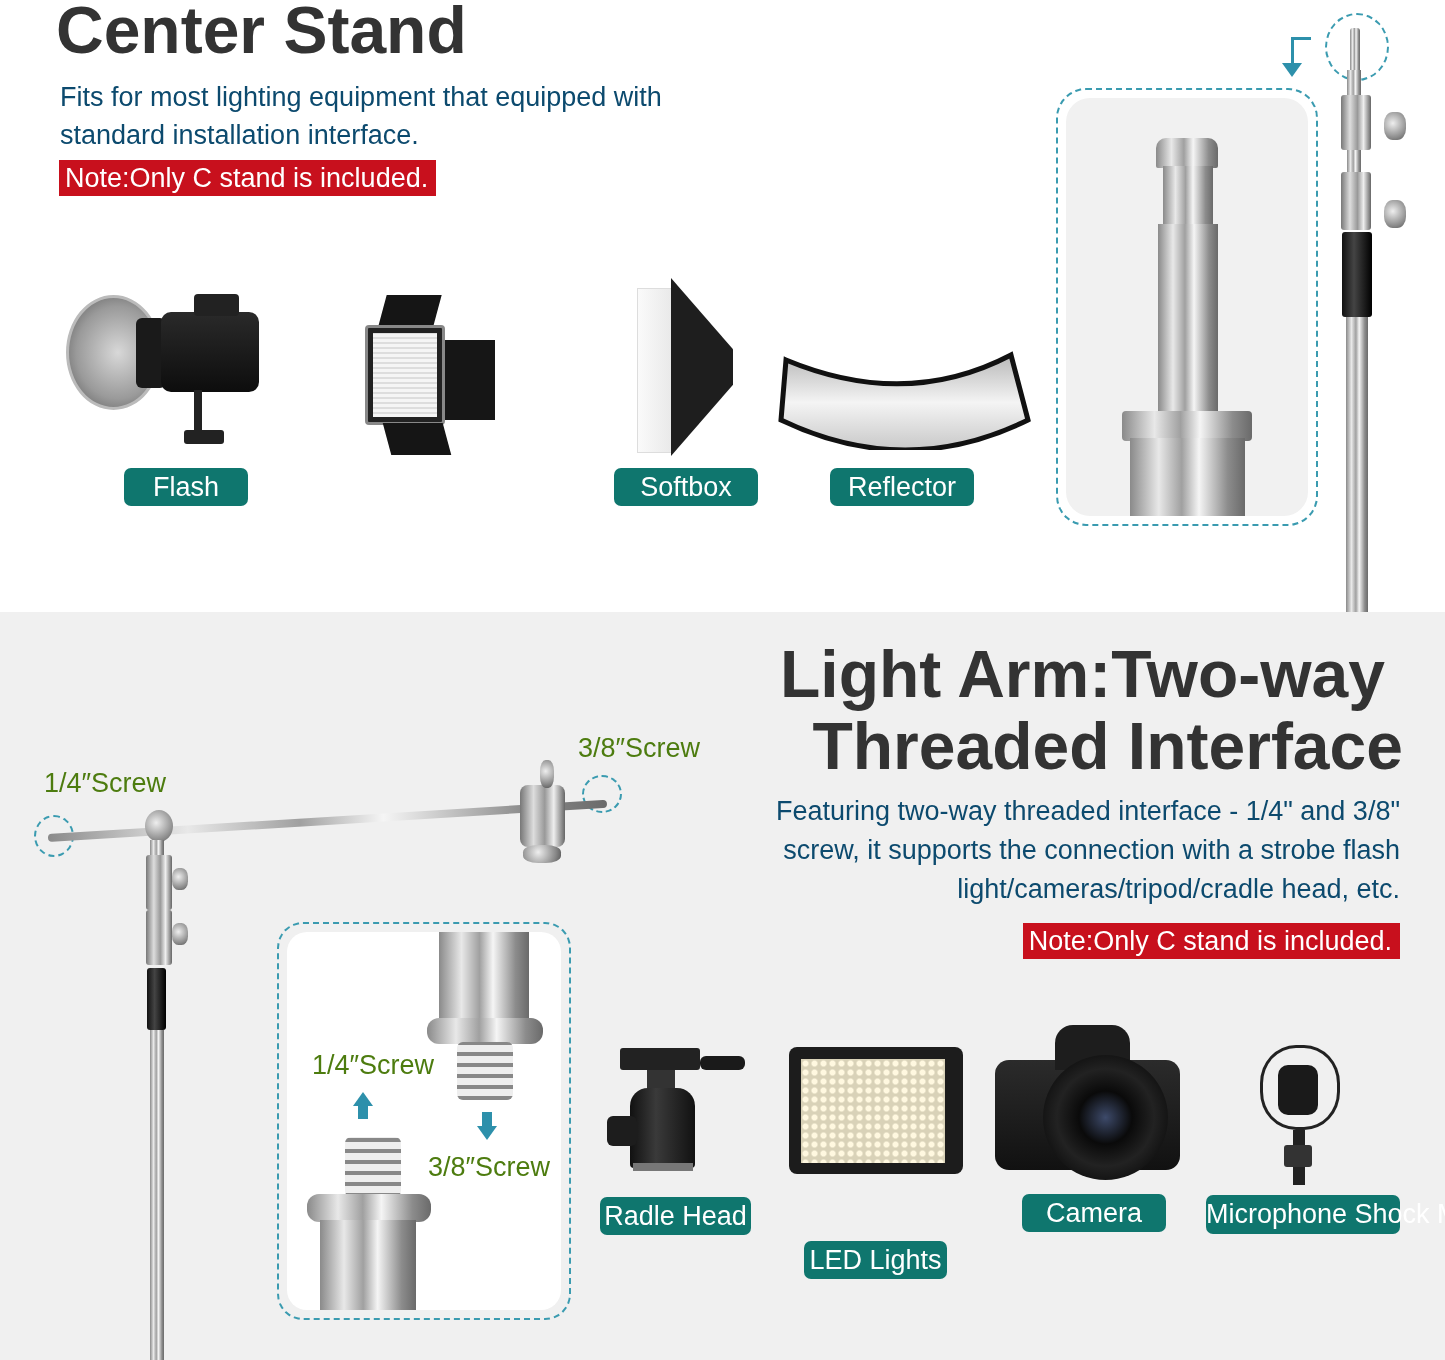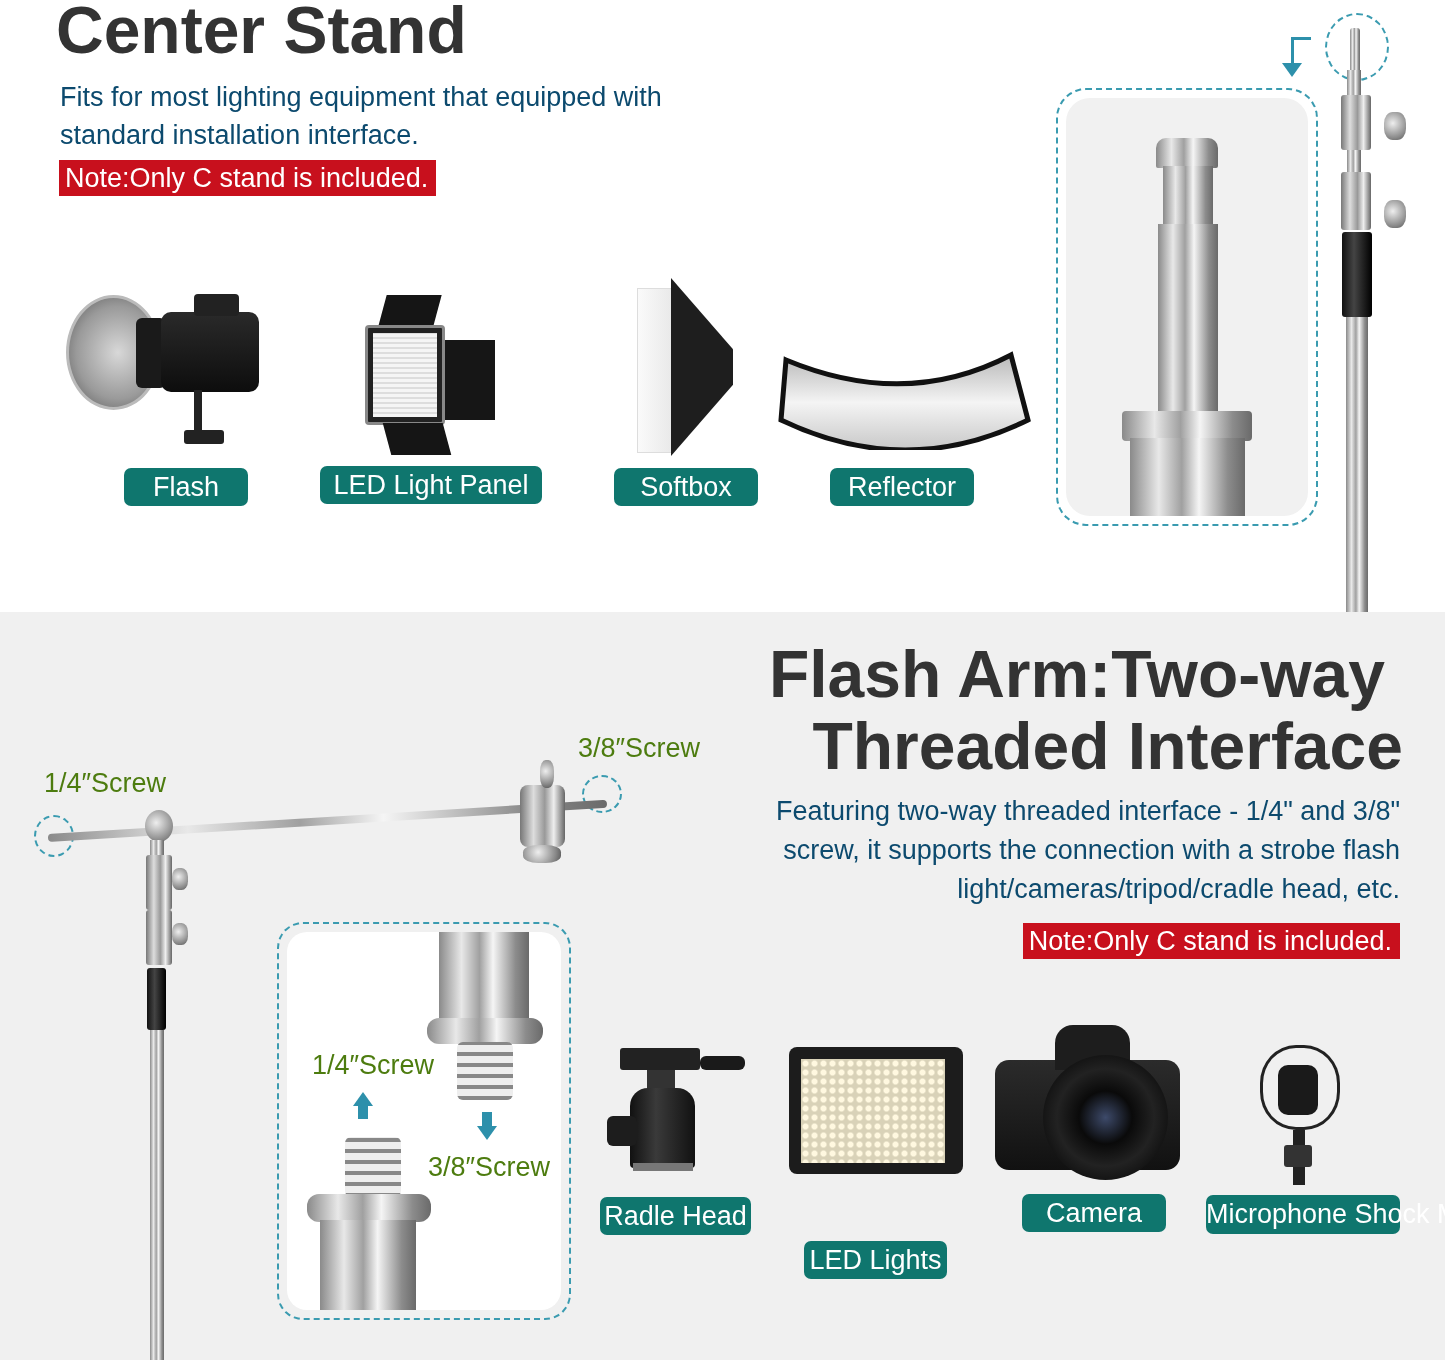--- a/index.html
+++ b/index.html
@@ -64,21 +64,20 @@
   </div>
   <div class="abs label-pill" style="left:110px; top:468px; width:124px;">Flash</div>
 
   <div class="prod" style="left:343px; top:295px; width:145px; height:160px;">
     <div style="position:absolute; left:25px; top:0; width:55px; height:35px; background:#151515; transform:skewX(-15deg);"></div>
     <div style="position:absolute; left:8px; top:30px; width:80px; height:100px; background:#222; border:3px solid #888; border-radius:4px;"></div>
     <div style="position:absolute; left:16px; top:38px; width:64px; height:84px; background: repeating-linear-gradient(0deg,#f5f5f5 0 3px,#ddd 3px 5px);"></div>
     <div style="position:absolute; left:88px; top:45px; width:50px; height:80px; background:#161616;"></div>
     <div style="position:absolute; left:30px; top:128px; width:60px; height:32px; background:#151515; transform:skewX(15deg);"></div>
   </div>
-  <div class="abs label-pill" style="left:306px; top:466px; width:222px;">LED Light Panel</div>
 
   <div class="prod" style="left:623px; top:278px; width:100px; height:178px;">
     <div style="position:absolute; left:0; top:10px; width:36px; height:165px; background:linear-gradient(90deg,#fafafa,#e9e9e9); border:1px solid #ddd;"></div>
     <div style="position:absolute; left:34px; top:0; width:0; height:0; border-top:0 solid transparent; border-bottom:0; border-left:60px solid #1e1e1e; clip-path: polygon(0 0, 100% 40%, 100% 60%, 0 100%); width:62px; height:178px; background:#1e1e1e; border:none;"></div>
   </div>
   <div class="abs label-pill" style="left:600px; top:468px; width:144px;">Softbox</div>
 
   <div class="prod" style="left:762px; top:350px; width:260px; height:100px;">
     <svg width="260" height="100" viewBox="0 0 260 100">
       <defs>
@@ -114,21 +113,21 @@
   <div class="abs knob" style="left:1370px; top:112px; width:22px; height:28px;"></div>
   <div class="abs pole" style="left:1333px; top:150px; width:14px; height:25px;"></div>
   <div class="abs clamp" style="left:1327px; top:172px; width:30px; height:58px;"></div>
   <div class="abs knob" style="left:1370px; top:200px; width:22px; height:28px;"></div>
   <div class="abs grip" style="left:1328px; top:232px; width:30px; height:85px;"></div>
   <div class="abs pole" style="left:1332px; top:317px; width:22px; height:295px;"></div>
 </div>
 
 <div class="section-bottom"></div>
 
-<div class="abs title title-bottom-1">Flash Arm:Two-way</div>
+<div class="abs title title-bottom-1">Light Arm:Two-way</div>
 <div class="abs title title-bottom-2">Threaded Interface</div>
 <div class="abs desc desc-bottom">Featuring two-way threaded interface - 1/4" and 3/8" screw, it supports the connection with a strobe flash light/cameras/tripod/cradle head, etc.</div>
 <div class="abs note note-bottom">Note:Only C stand is included.</div>
 
 <div class="abs screw-label" style="left:44px; top:768px;">1/4″Screw</div>
 <div class="abs screw-label" style="left:578px; top:733px;">3/8″Screw</div>
 
 <div class="abs dash-circle" style="left:34px; top:815px; width:40px; height:42px;"></div>
 <div class="abs dash-circle" style="left:582px; top:775px; width:40px; height:38px;"></div>
 

